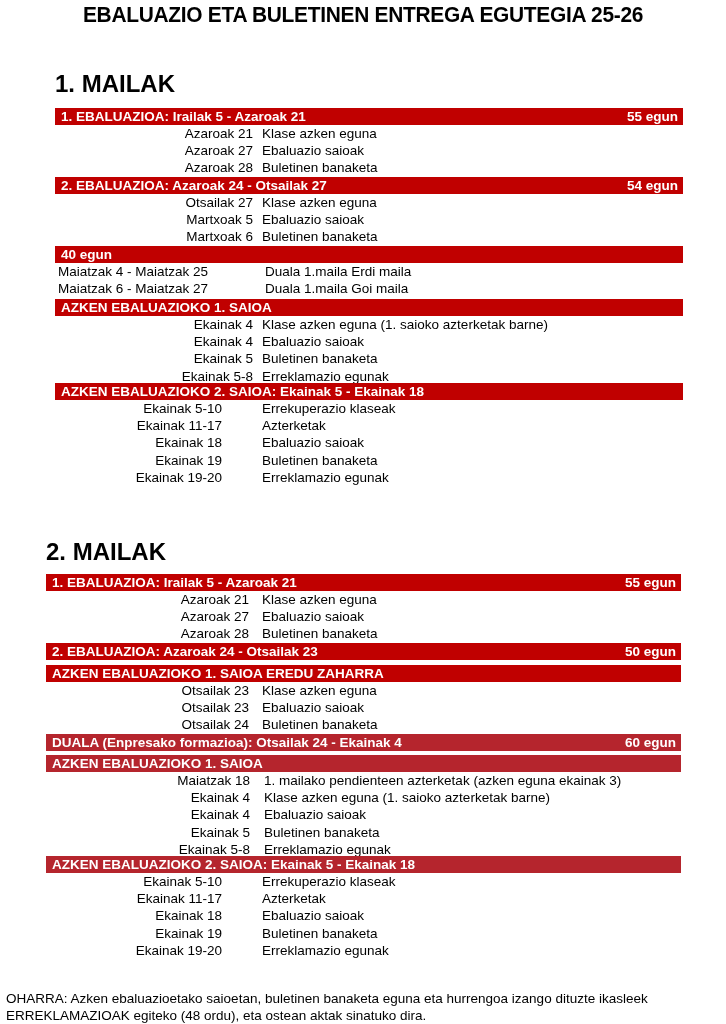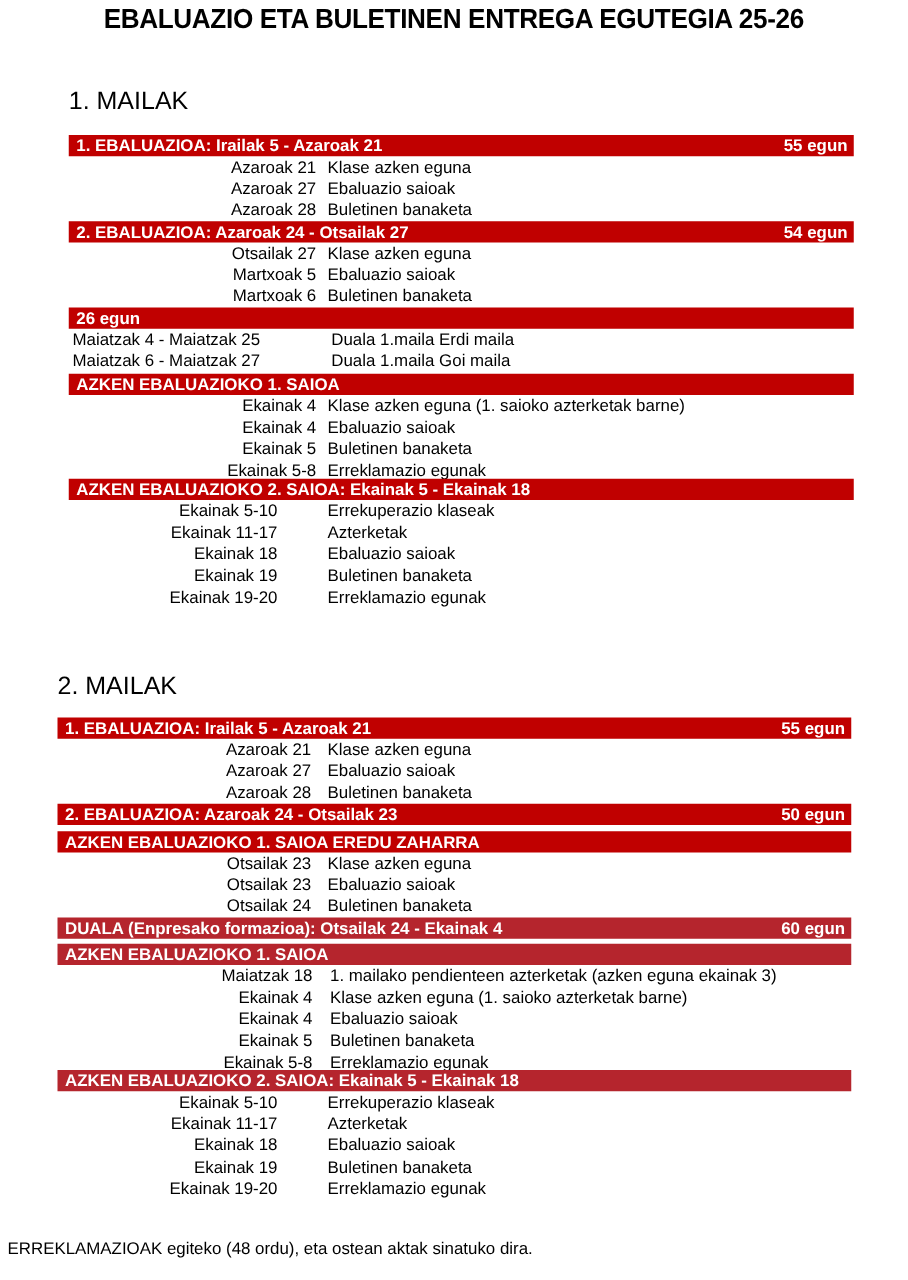--- a/index.html
+++ b/index.html
@@ -1,20 +1,20 @@
 <!DOCTYPE html>
 <html><head>
 <meta charset="utf-8">
 <style>
   html, body { margin: 0; padding: 0; background: #ffffff; }
   body { width: 726px; height: 1024px; position: relative; overflow: hidden;
          font-family: "Liberation Sans", sans-serif; color: #000; }
   .title { position: absolute; left: 0; top: 2px; width: 726px; text-align: center;
            font-weight: bold; font-size: 22px; letter-spacing: -0.3px; transform: scaleX(0.95); }
-  .section-title { position: absolute; font-weight: normal; font-size: 20px; }
+  .section-title { position: absolute; font-weight: bold; font-size: 24px; }
   .bar { position: absolute; height: 17px; color: #fff; font-weight: bold; font-size: 13.5px;
          line-height: 17px; box-sizing: border-box; padding: 0 5px 0 6px;
          display: flex; justify-content: space-between; white-space: nowrap; }
   .bar.c1 { background: #c00000; }
   .bar.c2 { background: #b5252d; }
   .row { position: absolute; height: 17px; font-size: 13.5px; line-height: 17px; white-space: nowrap; }
   .row .date { position: absolute; text-align: center; }
   .row .desc { position: absolute; }
   .note { position: absolute; left: 6px; top: 990px; font-size: 13.5px; line-height: 17px; white-space: nowrap; }
 </style>
@@ -51,21 +51,21 @@
     </div>
     <div class="row" style="left: 0px; width: 726px; top: 211.2px;">
       <span class="date" style="right: 473px;">Martxoak 5</span>
       <span class="desc" style="left: 262px;">Ebaluazio saioak</span>
     </div>
     <div class="row" style="left: 0px; width: 726px; top: 228.4px;">
       <span class="date" style="right: 473px;">Martxoak 6</span>
       <span class="desc" style="left: 262px;">Buletinen banaketa</span>
     </div>
     <div class="bar c1" style="left: 55px; width: 628px; top: 246px;">
-      <span>26 egun</span>
+      <span>40 egun</span>
     </div>
     <div class="row" style="left: 0px; width: 726px; top: 263px;">
       <span class="date" style="left: 58px; text-align: left;">Maiatzak 4 - Maiatzak 25</span>
       <span class="desc" style="left: 265px;">Duala 1.maila Erdi maila</span>
     </div>
     <div class="row" style="left: 0px; width: 726px; top: 280.2px; padding-left: 37px;">
       <span class="date" style="left: 58px; text-align: left;">Maiatzak 6 - Maiatzak 27</span>
       <span class="desc" style="left: 265px;">Duala 1.maila Goi maila</span>
     </div>
     <div class="bar c1" style="left: 55px; width: 628px; top: 299px;">
@@ -197,14 +197,15 @@
       <span class="date" style="right: 504px;">Ekainak 19</span>
       <span class="desc" style="left: 262px;">Buletinen banaketa</span>
     </div>
     <div class="row" style="left: 0px; width: 726px; top: 941.8px;">
       <span class="date" style="right: 504px;">Ekainak 19-20</span>
       <span class="desc" style="left: 262px;">Erreklamazio egunak</span>
     </div>
   </div>
 
 <div class="note">
+  <div>OHARRA: Azken ebaluazioetako saioetan, buletinen banaketa eguna eta hurrengoa izango dituzte ikasleek</div>
   <div>ERREKLAMAZIOAK egiteko (48 ordu), eta ostean aktak sinatuko dira.</div>
 </div>
 
 </body></html>

